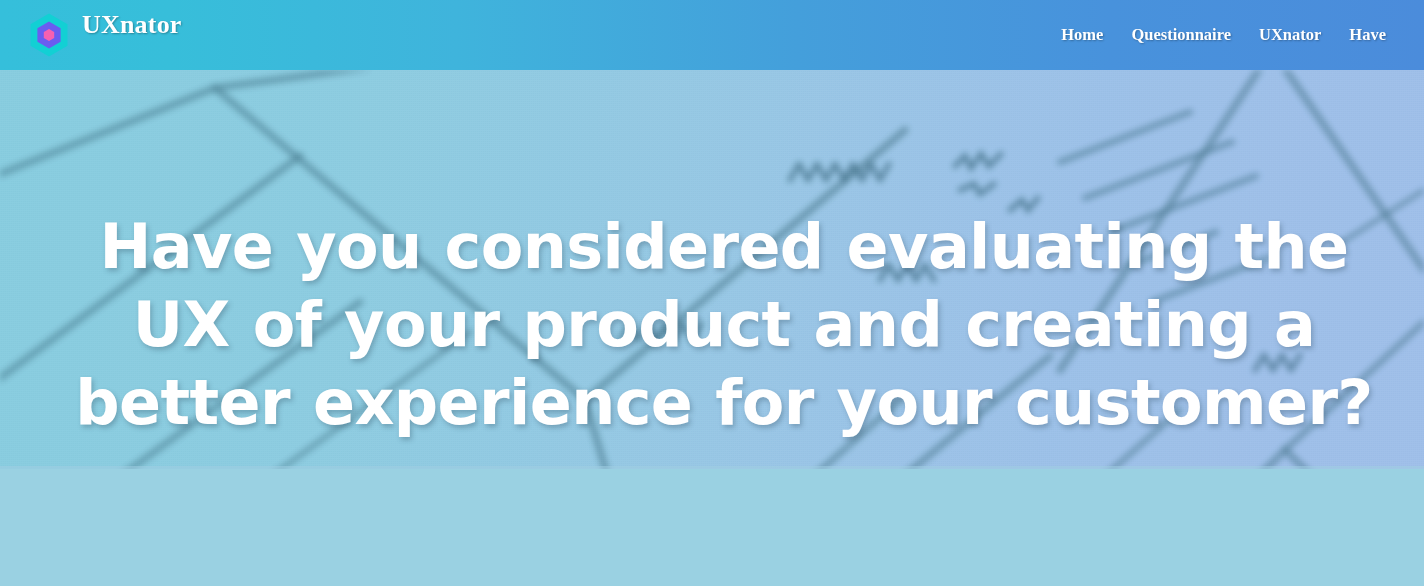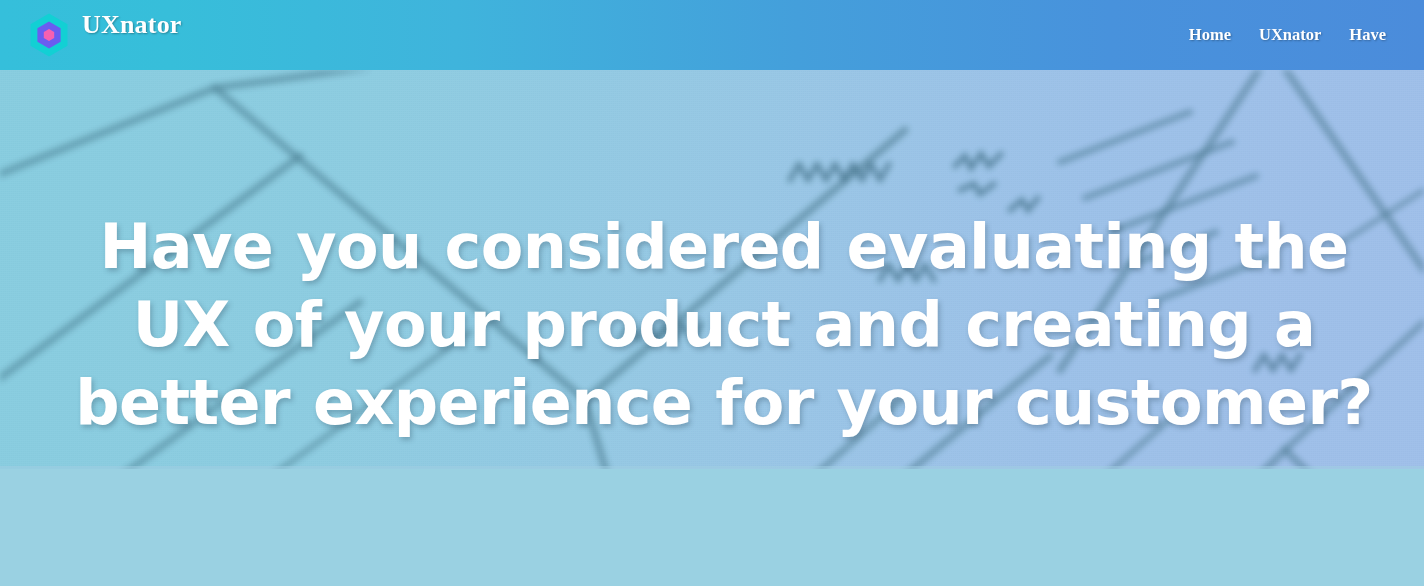--- a/index.html
+++ b/index.html
@@ -150,20 +150,21 @@
         <polygon points="21,1.5 39.5,12.2 39.5,33.8 21,44.5 2.5,33.8 2.5,12.2" fill="#12D0D4"></polygon>
         <polygon points="21,9.5 32.6,16.2 32.6,29.8 21,36.5 9.4,29.8 9.4,16.2" fill="#6A5CF0"></polygon>
         <polygon points="21,17.0 26.2,20.0 26.2,26.0 21,29.0 15.8,26.0 15.8,20.0" fill="#F760B0"></polygon>
       </svg>
     </span>
     <span class="brand-text">UXnator</span>
   </a>
 
   <nav class="nav-links">
     <a class="nav-link" href="#">Home</a>
+    <a class="nav-link" href="#">Questionnaire</a>
     <a class="nav-link" href="#">UXnator</a>
     <a class="nav-link" href="#">Have</a>
   </nav>
 
 </header>
 
 <section class="hero">
 
   <div class="hero-bg"></div>
 

